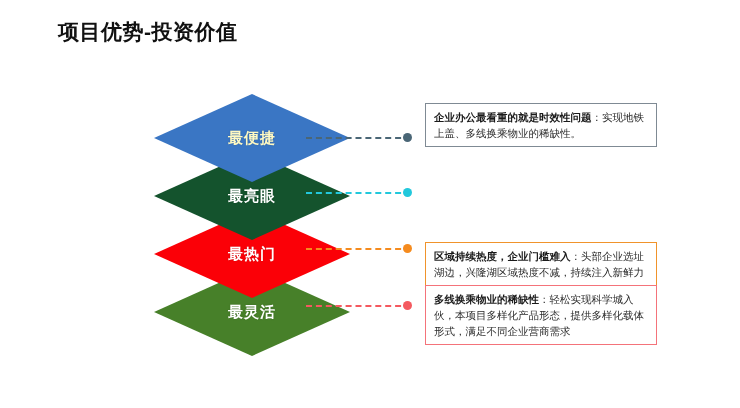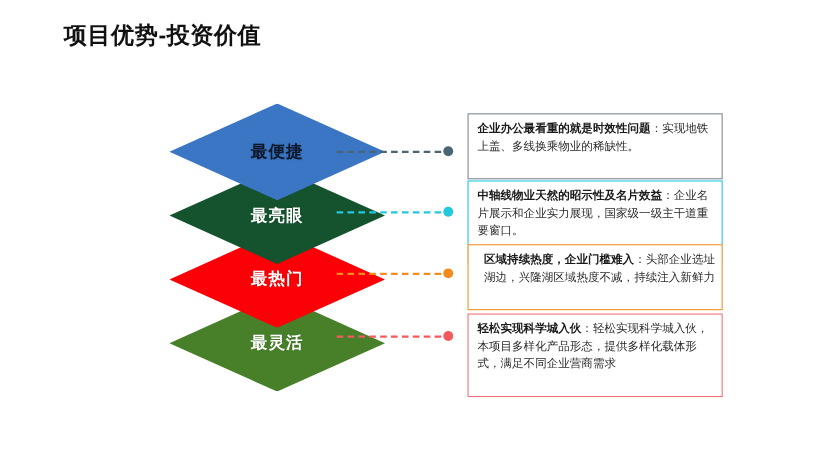--- a/index.html
+++ b/index.html
@@ -86,33 +86,33 @@
   #c4 { left: 262px; top: 301px; width: 105px; }
 
   
   .callout {
     position: absolute;
     left: 381px;
     width: 232px;
     box-sizing: border-box;
     border: 1px solid #888888;
     background: #ffffff;
-    padding: 5px 6px 21px 8px;
+    padding: 5px 6px 5px 8px;
     font-size: 10.5px;
     line-height: 16px;
     color: #2b2b2b;
     z-index: 5;
   }
   .callout .lead {
     font-weight: bold;
     color: #1a1a1a;
   }
   #b1 { top: 103px; border-color: #7f8a94; }
   #b2 { top: 164px; border-color: #25c8dd; }
-  #b3 { top: 222px; border-color: #f0932b; text-align: right; }
+  #b3 { top: 242px; border-color: #f0932b; }
   #b4 { top: 285px; border-color: #f4737a; }
 
   
   #watermark {
     position: absolute;
     right: 12px;
     bottom: 10px;
     font-size: 12px;
     color: #8f8f8f;
     white-space: nowrap;
@@ -120,21 +120,21 @@
   }
 </style>
 </head>
 <body>
 
 <div id="slide" style="background: rgb(255, 255, 255); margin-left: 44px;">
 
   <div id="page-title">项目优势-投资价值</div>
 
   <div class="diamond" id="d1" style="background: rgb(58, 118, 196);">
-    <span class="diamond-label" style="color: #0f172a;">最便捷</span>
+    <span class="diamond-label" style="color: #fef9c3;">最便捷</span>
   </div>
 
   <div class="diamond" id="d2" style="background: #14532d;">
     <span class="diamond-label" style="color: rgb(255, 255, 255);">最亮眼</span>
   </div>
 
   <div class="diamond" id="d3" style="background: rgb(251, 0, 7);">
     <span class="diamond-label" style="color: #ffffff;">最热门</span>
   </div>
 
@@ -153,18 +153,17 @@
   <div class="connector" id="c3">
     <div class="dash" style="border-top-color: rgb(245, 139, 30); border-top-style: dashed;"></div>
     <div class="dot" style="background: rgb(245, 139, 30);"></div>
   </div>
   <div class="connector" id="c4">
     <div class="dash" style="border-top-color: rgb(244, 89, 95); border-top-style: dashed;"></div>
     <div class="dot" style="background: rgb(244, 89, 95);"></div>
   </div>
 
   <div class="callout" id="b1" style="border-color: rgb(127, 138, 148);"><span class="lead">企业办公最看重的就是时效性问题</span><span>：实现地铁上盖、多线换乘物业的稀缺性。</span></div>
-  <div class="callout" id="b2" style="border-color: rgb(37, 200, 221);"><span class="lead">中轴线物业天然的昭示性及名片效益</span><span>：企业名片展示和企业实力展现，国家级一级主干道重要窗口。</span></div>
   <div class="callout" id="b3" style="border-color: rgb(240, 147, 43);"><span class="lead">区域持续热度，企业门槛难入</span><span>：头部企业选址湖边，兴隆湖区域热度不减，持续注入新鲜力</span></div>
-  <div class="callout" id="b4" style="border-color: rgb(244, 115, 122);"><span class="lead">轻松实现科学城入伙</span><span>：轻松实现科学城入伙，本项目多样化产品形态，提供多样化载体形式，满足不同企业营商需求</span></div>
+  <div class="callout" id="b4" style="border-color: rgb(244, 115, 122);"><span class="lead">多线换乘物业的稀缺性</span><span>：轻松实现科学城入伙，本项目多样化产品形态，提供多样化载体形式，满足不同企业营商需求</span></div>
 
 
 </div>
 
 </body></html>

